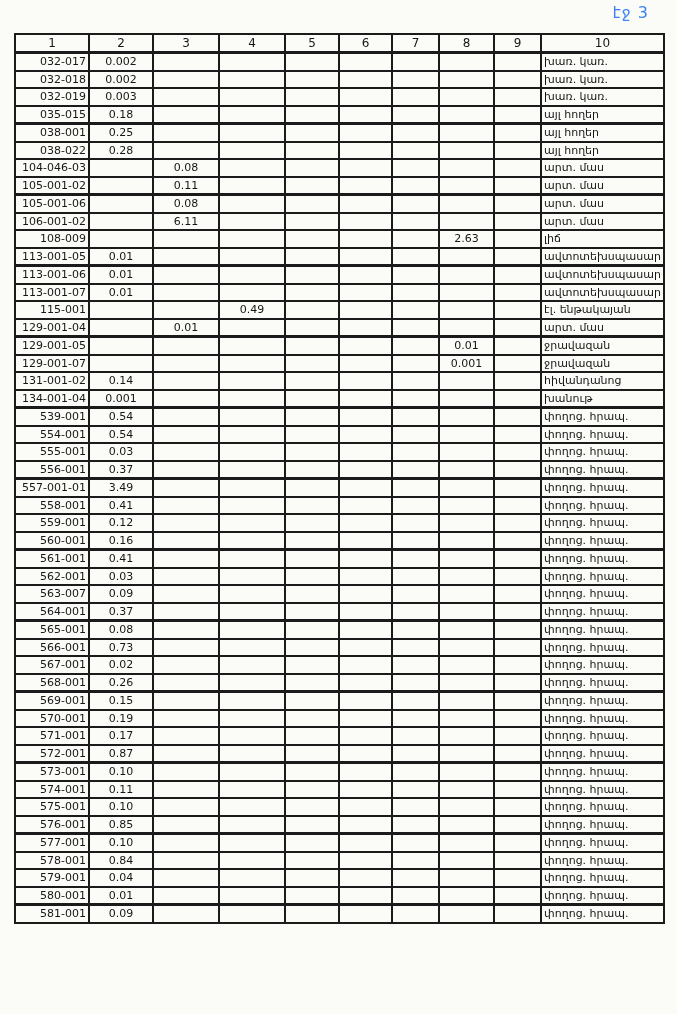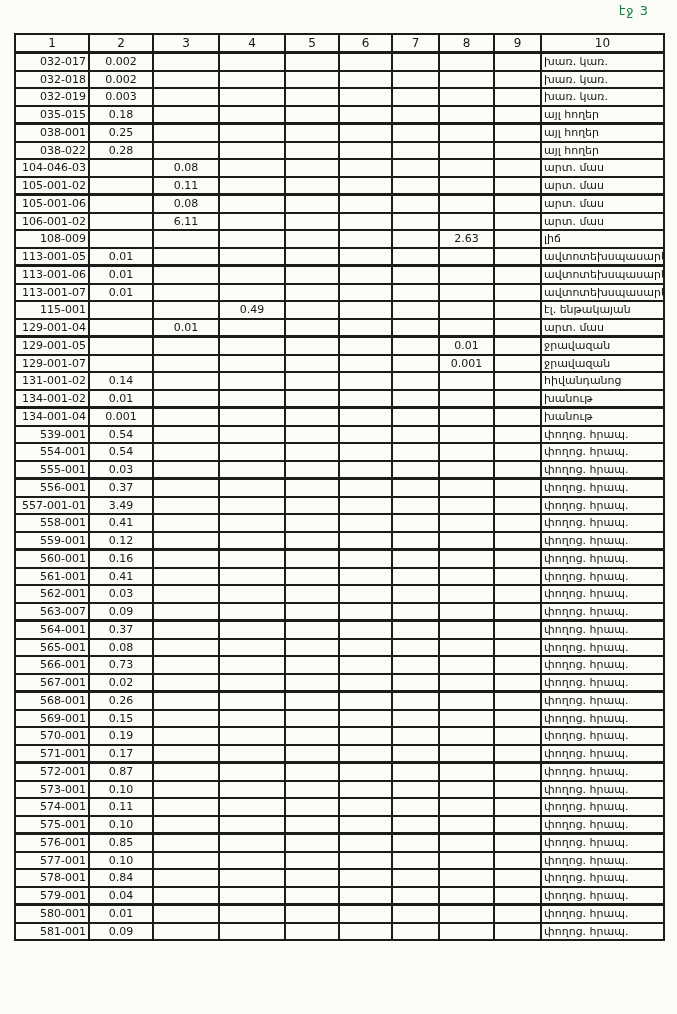--- a/index.html
+++ b/index.html
@@ -7,22 +7,22 @@
     width:677px;height:1014px;
     background:#fbfbf8;
     font-family:"DejaVu Sans", sans-serif;
     color:#161616;
     position:relative;
     overflow:hidden;
   }
   .page-label{
     position:absolute;
     top:3px; right:28px;
-    font-size:13px;
-    color:#15803d;
+    font-size:16px;
+    color:#3b82f6;
     letter-spacing:1px;
   }
   table.scan{
     position:absolute;
     left:14px; top:33px;
     width:648px;
     border-collapse:collapse;
     table-layout:fixed;
     font-size:11px;
   }
@@ -39,21 +39,21 @@
     height:16px;
     text-align:center;
     font-size:12px;
     border-bottom-width:3px;
   }
   
   table.scan tbody tr:nth-child(4n+1) td{border-top-width:3px;}
   table.scan tbody tr:nth-child(7n+3) td{border-bottom-width:1px;}
   td.c1{text-align:right;padding-left:4px;}
   td.c2,td.c3,td.c4,td.c5,td.c6,td.c7,td.c8,td.c9{text-align:center;}
-  td.c10{text-align:left;padding-left:4px;position:relative;}
+  td.c10{text-align:left;padding-left:4px;position:relative;border-radius:8px;}
 </style>
 </head>
 <body>
 
 <div class="page-label">էջ 3</div>
 
 <table class="scan">
   <colgroup>
     <col style="width:74px">
       <col style="width:64px">
@@ -303,32 +303,20 @@
         <td class="c3"></td>
         <td class="c4"></td>
         <td class="c5"></td>
         <td class="c6"></td>
         <td class="c7"></td>
         <td class="c8"></td>
         <td class="c9"></td>
         <td class="c10">հիվանդանոց</td>
       </tr>
       <tr>
-        <td class="c1">134-001-02</td>
-        <td class="c2">0.01</td>
-        <td class="c3"></td>
-        <td class="c4"></td>
-        <td class="c5"></td>
-        <td class="c6"></td>
-        <td class="c7"></td>
-        <td class="c8"></td>
-        <td class="c9"></td>
-        <td class="c10">խանութ</td>
-      </tr>
-      <tr>
         <td class="c1">134-001-04</td>
         <td class="c2">0.001</td>
         <td class="c3"></td>
         <td class="c4"></td>
         <td class="c5"></td>
         <td class="c6"></td>
         <td class="c7"></td>
         <td class="c8"></td>
         <td class="c9"></td>
         <td class="c10">խանութ</td>

